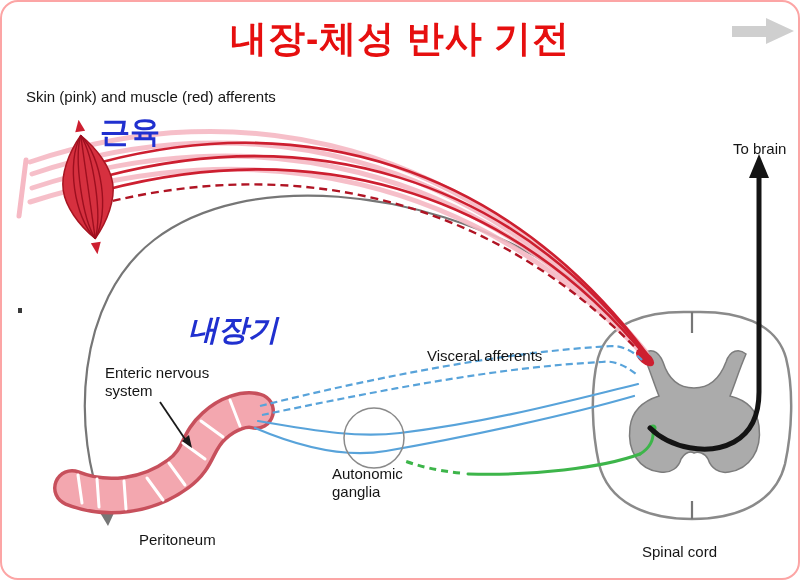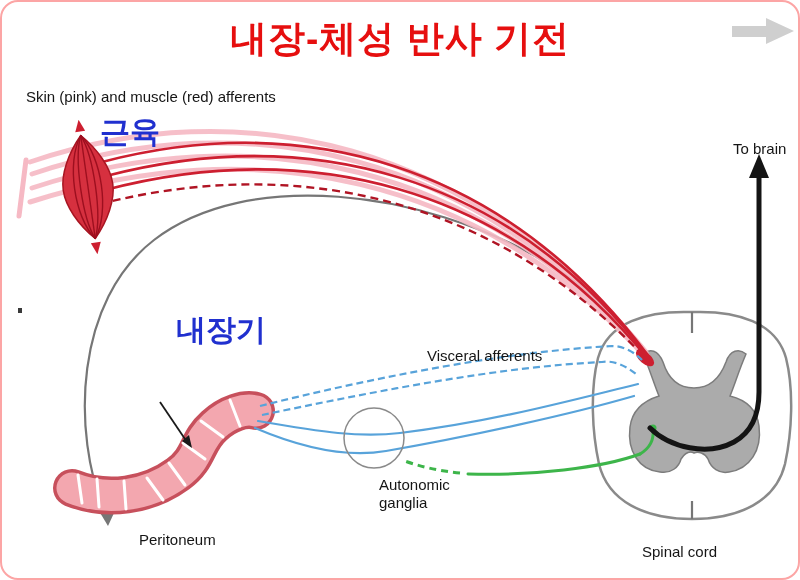--- a/index.html
+++ b/index.html
@@ -133,21 +133,23 @@
     <polygon points="730,24 764,24 764,16 792,29 764,42 764,35 730,35" fill="#cfcfcf"></polygon>
 
     <rect x="16" y="306" width="4" height="5" fill="#3a3a3a"></rect>
   </svg>
 
   <div class="title">내장-체성 반사 기전</div>
 
   <div class="lbl" style="left:24px; top:86px;">Skin (pink) and muscle (red) afferents</div>
 
   <div class="kr" style="left:98px; top:110px;">근육</div>
-  <div class="kr" style="left:174px; top:308px;">내장기</div>
+  <div class="kr" style="left:186px; top:308px;font-style:italic;">내장기</div>
 
   <div class="lbl" style="left:731px; top:138px;">To brain</div>
+  <div class="lbl" style="left:103px; top:362px;">Enteric nervous
+system</div>
   <div class="lbl" style="left:425px; top:345px;">Visceral afferents</div>
-  <div class="lbl" style="left:330px; top:474px;margin-left:47px;">Autonomic
+  <div class="lbl" style="left:330px; top:463px;">Autonomic
 ganglia</div>
   <div class="lbl" style="left:137px; top:529px;">Peritoneum</div>
   <div class="lbl" style="left:640px; top:541px;">Spinal cord</div>
 </div>
 
 </body></html>

